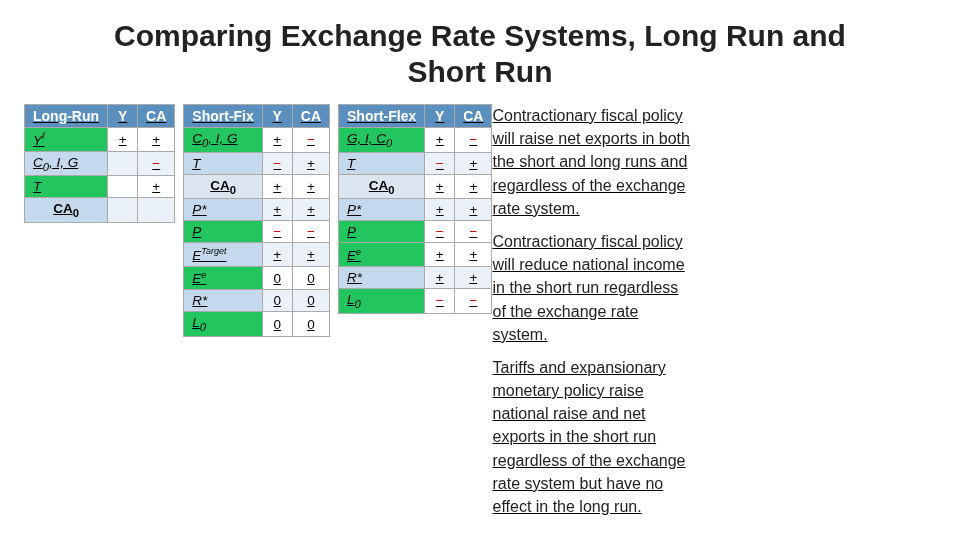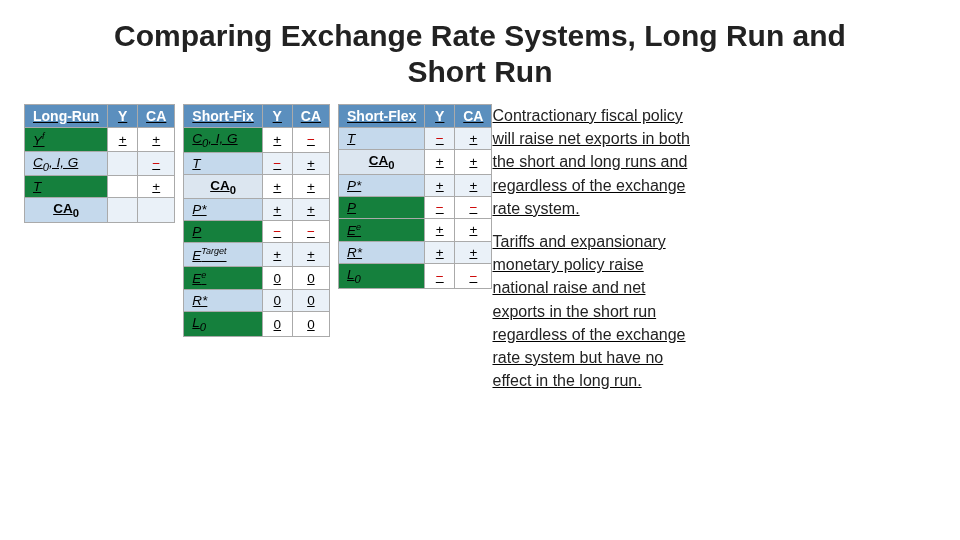--- a/index.html
+++ b/index.html
@@ -47,21 +47,21 @@
       font-weight: bold;
       font-size: 14px;
     }
     th.row-header {
       background: #5b8fbe;
       color: #fff;
       text-align: left;
       min-width: 70px;
     }
     td.row-label {
-      background: #15803d;
+      background: #22c55e;
       text-align: left;
       font-style: italic;
       font-weight: normal;
       min-width: 70px;
     }
     td.row-label-bold {
       background: #dce6f0;
       text-align: center;
       font-weight: bold;
       min-width: 70px;
@@ -198,20 +198,25 @@
 
       <table>
         <thead>
           <tr>
             <th class="row-header">Short-Flex</th>
             <th>Y</th>
             <th>CA</th>
           </tr>
         </thead>
         <tbody>
+          <tr>
+            <td class="row-label"><i>G, I, C</i><sub>0</sub></td>
+            <td class="val plus">+</td>
+            <td class="val minus">−</td>
+          </tr>
           <tr class="alt">
             <td class="row-label"><i>T</i></td>
             <td class="val minus">−</td>
             <td class="val plus">+</td>
           </tr>
           <tr>
             <td class="row-label-bold"><b>CA</b><sub>0</sub></td>
             <td class="val plus">+</td>
             <td class="val plus">+</td>
           </tr>
@@ -239,16 +244,17 @@
             <td class="row-label"><i>L</i><sub>0</sub></td>
             <td class="val minus">−</td>
             <td class="val minus">−</td>
           </tr>
         </tbody>
       </table>
     </div>
 
     <div class="sidebar-text">
       <p>Contractionary fiscal policy will raise net exports in both the short and long runs and regardless of the exchange rate system.</p>
+      <p>Contractionary fiscal policy will reduce national income in the short run regardless of the exchange rate system.</p>
       <p>Tariffs and expansionary monetary policy raise national raise and net exports in the short run regardless of the exchange rate system but have no effect in the long run.</p>
     </div>
   </div>
 </div>
 
 </body></html>

